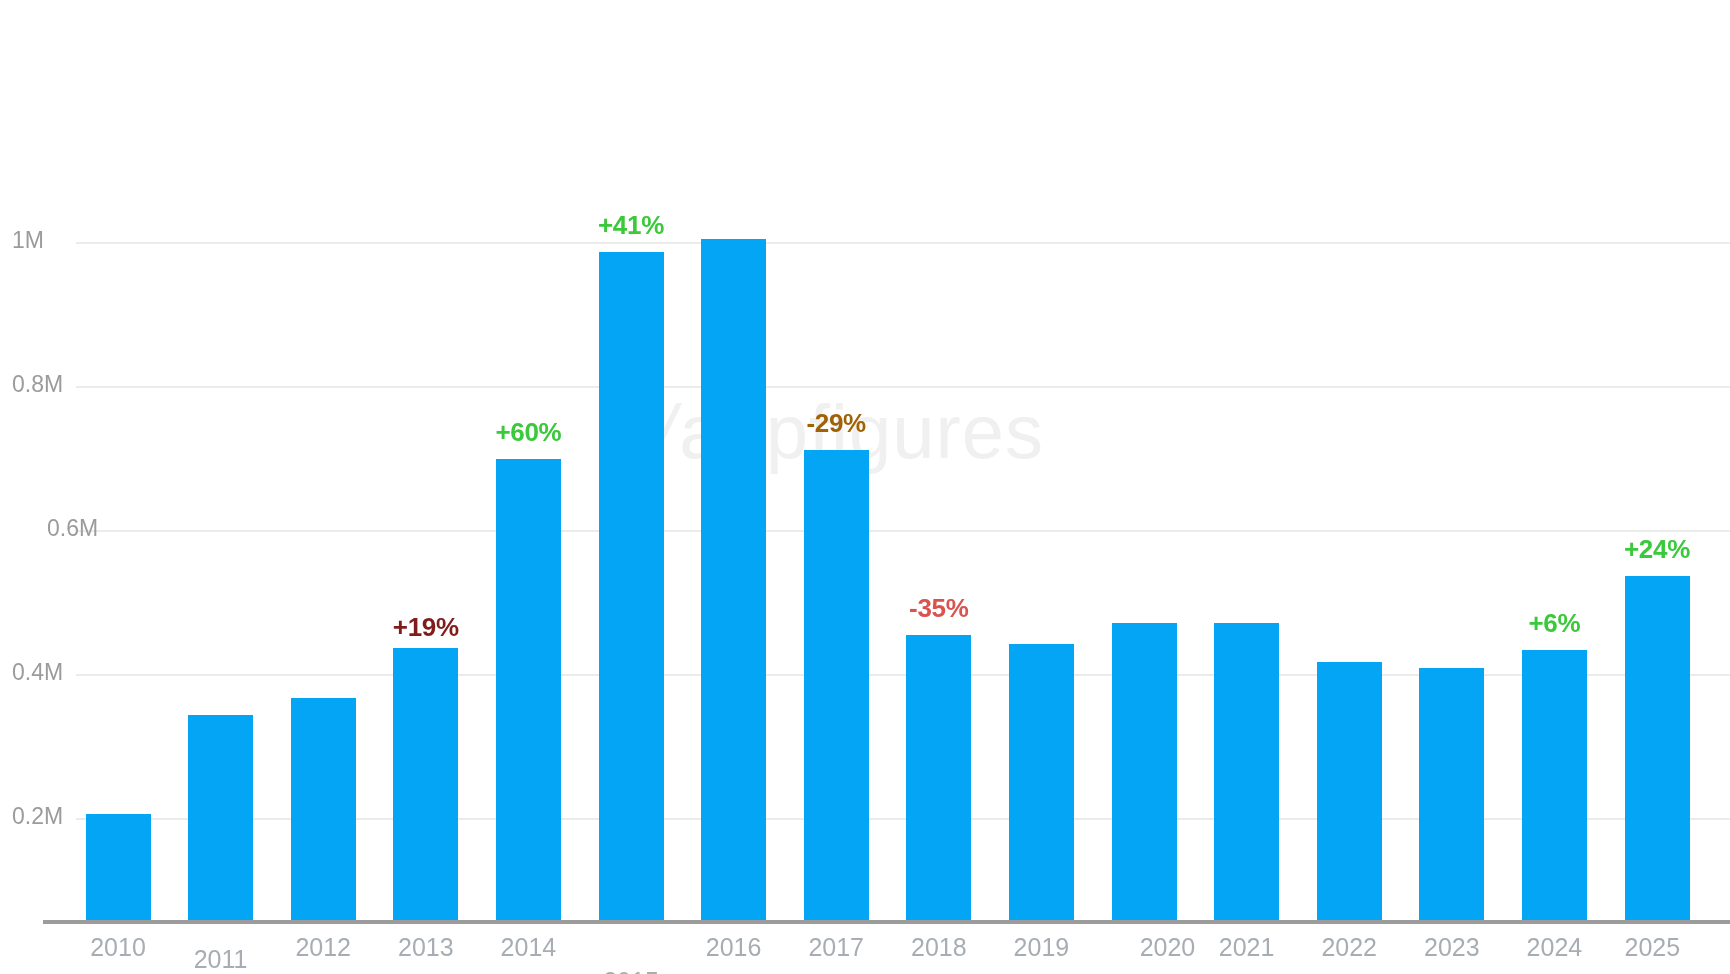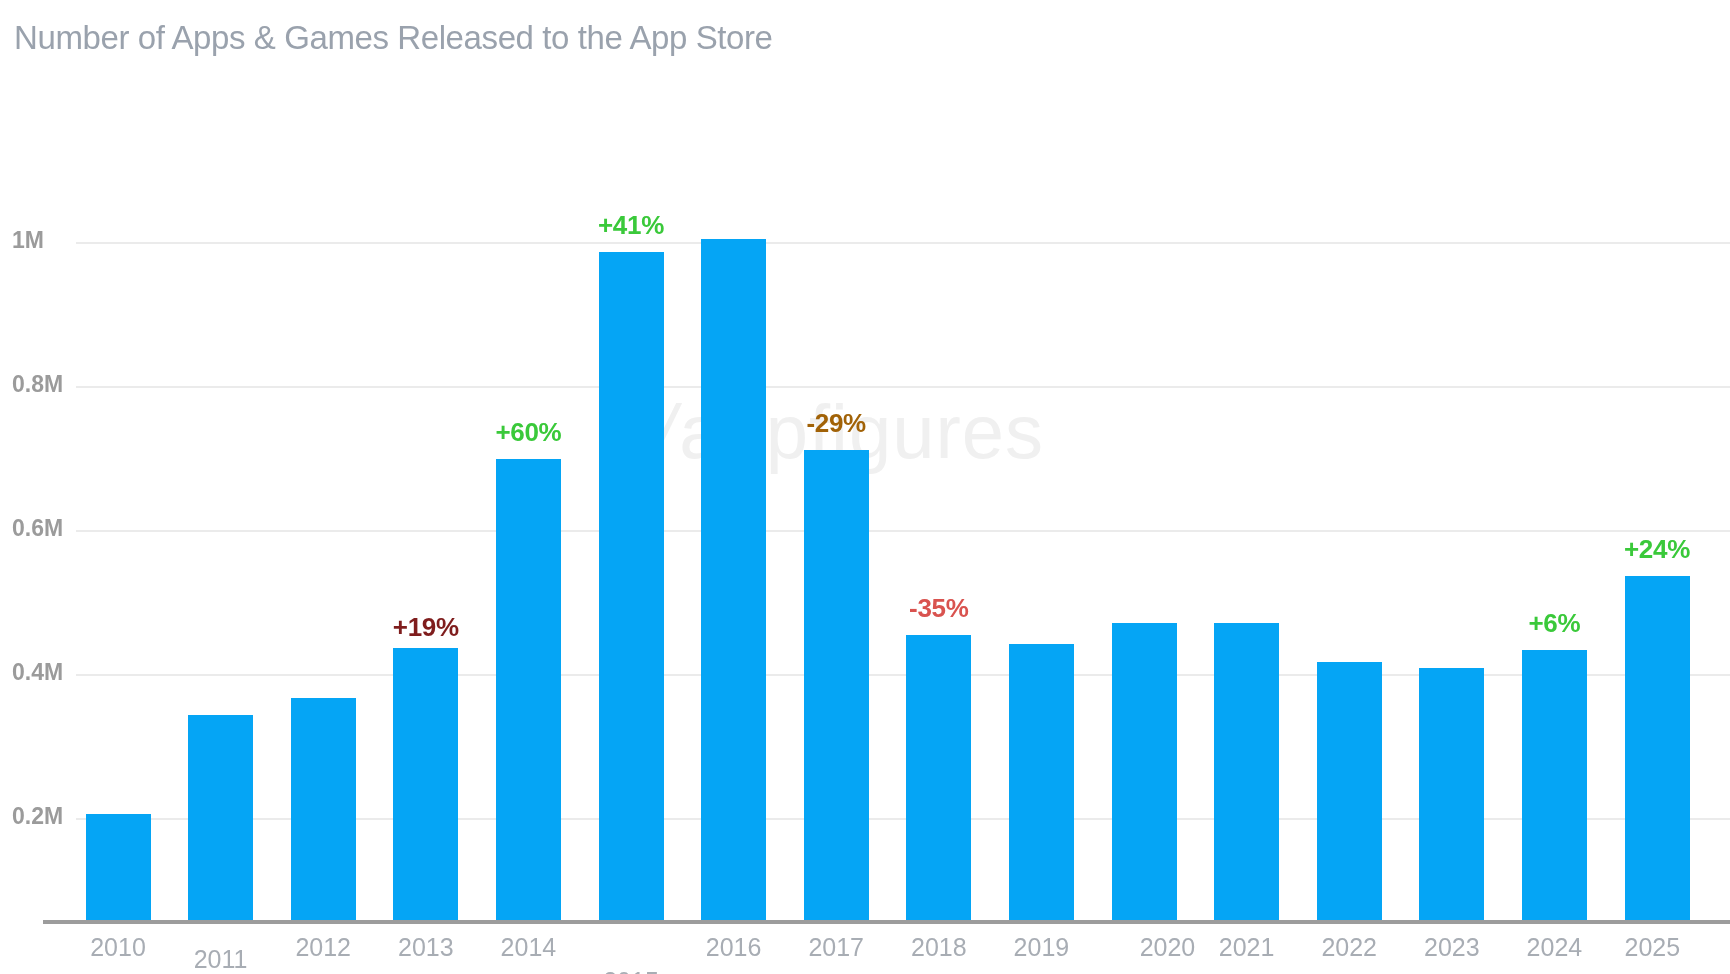--- a/index.html
+++ b/index.html
@@ -89,21 +89,21 @@
     top: 920px;
     height: 4px;
     background: #9c9c9c;
   }
 
   .ytick {
     position: absolute;
     left: 12px;
     font-size: 23px;
     color: #9b9b9b;
-    font-weight: 700;
+    font-weight: 400;
     letter-spacing: 0px;
     white-space: nowrap;
   }
 
   .bar {
     position: absolute;
     background: #05a5f5;
   }
 
   .xtick {
@@ -125,40 +125,39 @@
   }
   .pct.up { color: #3ac93a; }
   .pct.down { color: #d9534f; }
 </style>
 </head>
 <body>
 
 <div id="chart-root">
 
   <div class="header">
-    <p class="chart-subtitle">Number of Apps &amp; Games Released to the App Store</p>
   </div>
 
   <div class="plot">
 
     <div class="watermark">
       <span class="wm-mark">/</span><span>appfigures</span>
     </div>
 
     <div id="gridlines">
         <div class="gridline" style="top: 242px;"></div>
         <div class="gridline" style="top: 386px;"></div>
         <div class="gridline" style="top: 530px;"></div>
         <div class="gridline" style="top: 674px;"></div>
         <div class="gridline" style="top: 818px;"></div>
       </div>
     <div id="yticks">
         <div class="ytick" style="top: 227px;">1M</div>
         <div class="ytick" style="top: 371px;">0.8M</div>
-        <div class="ytick" style="top: 515px;">0.6M</div>
+        <div class="ytick" style="top: 515px; margin-left: 35px;">0.6M</div>
         <div class="ytick" style="top: 659px;">0.4M</div>
         <div class="ytick" style="top: 803px;">0.2M</div>
       </div>
     <div id="bars">
         <div class="bar" title="2010" style="left: 85.5px; top: 813.96px; width: 65px; height: 106.04px; background: rgb(5, 165, 245);"></div>
         <div class="bar" title="2011" style="left: 188.1px; top: 714.6px; width: 65px; height: 205.4px; background: rgb(5, 165, 245);"></div>
         <div class="bar" title="2012" style="left: 290.7px; top: 698.04px; width: 65px; height: 221.96px; background: rgb(5, 165, 245);"></div>
         <div class="bar" title="2013" style="left: 393.3px; top: 648.36px; width: 65px; height: 271.64px; background: rgb(5, 165, 245);"></div>
         <div class="bar" title="2014" style="left: 495.9px; top: 459px; width: 65px; height: 461px; background: rgb(5, 165, 245);"></div>
         <div class="bar" title="2015" style="left: 598.5px; top: 252.36px; width: 65px; height: 667.64px; background: rgb(5, 165, 245);"></div>

